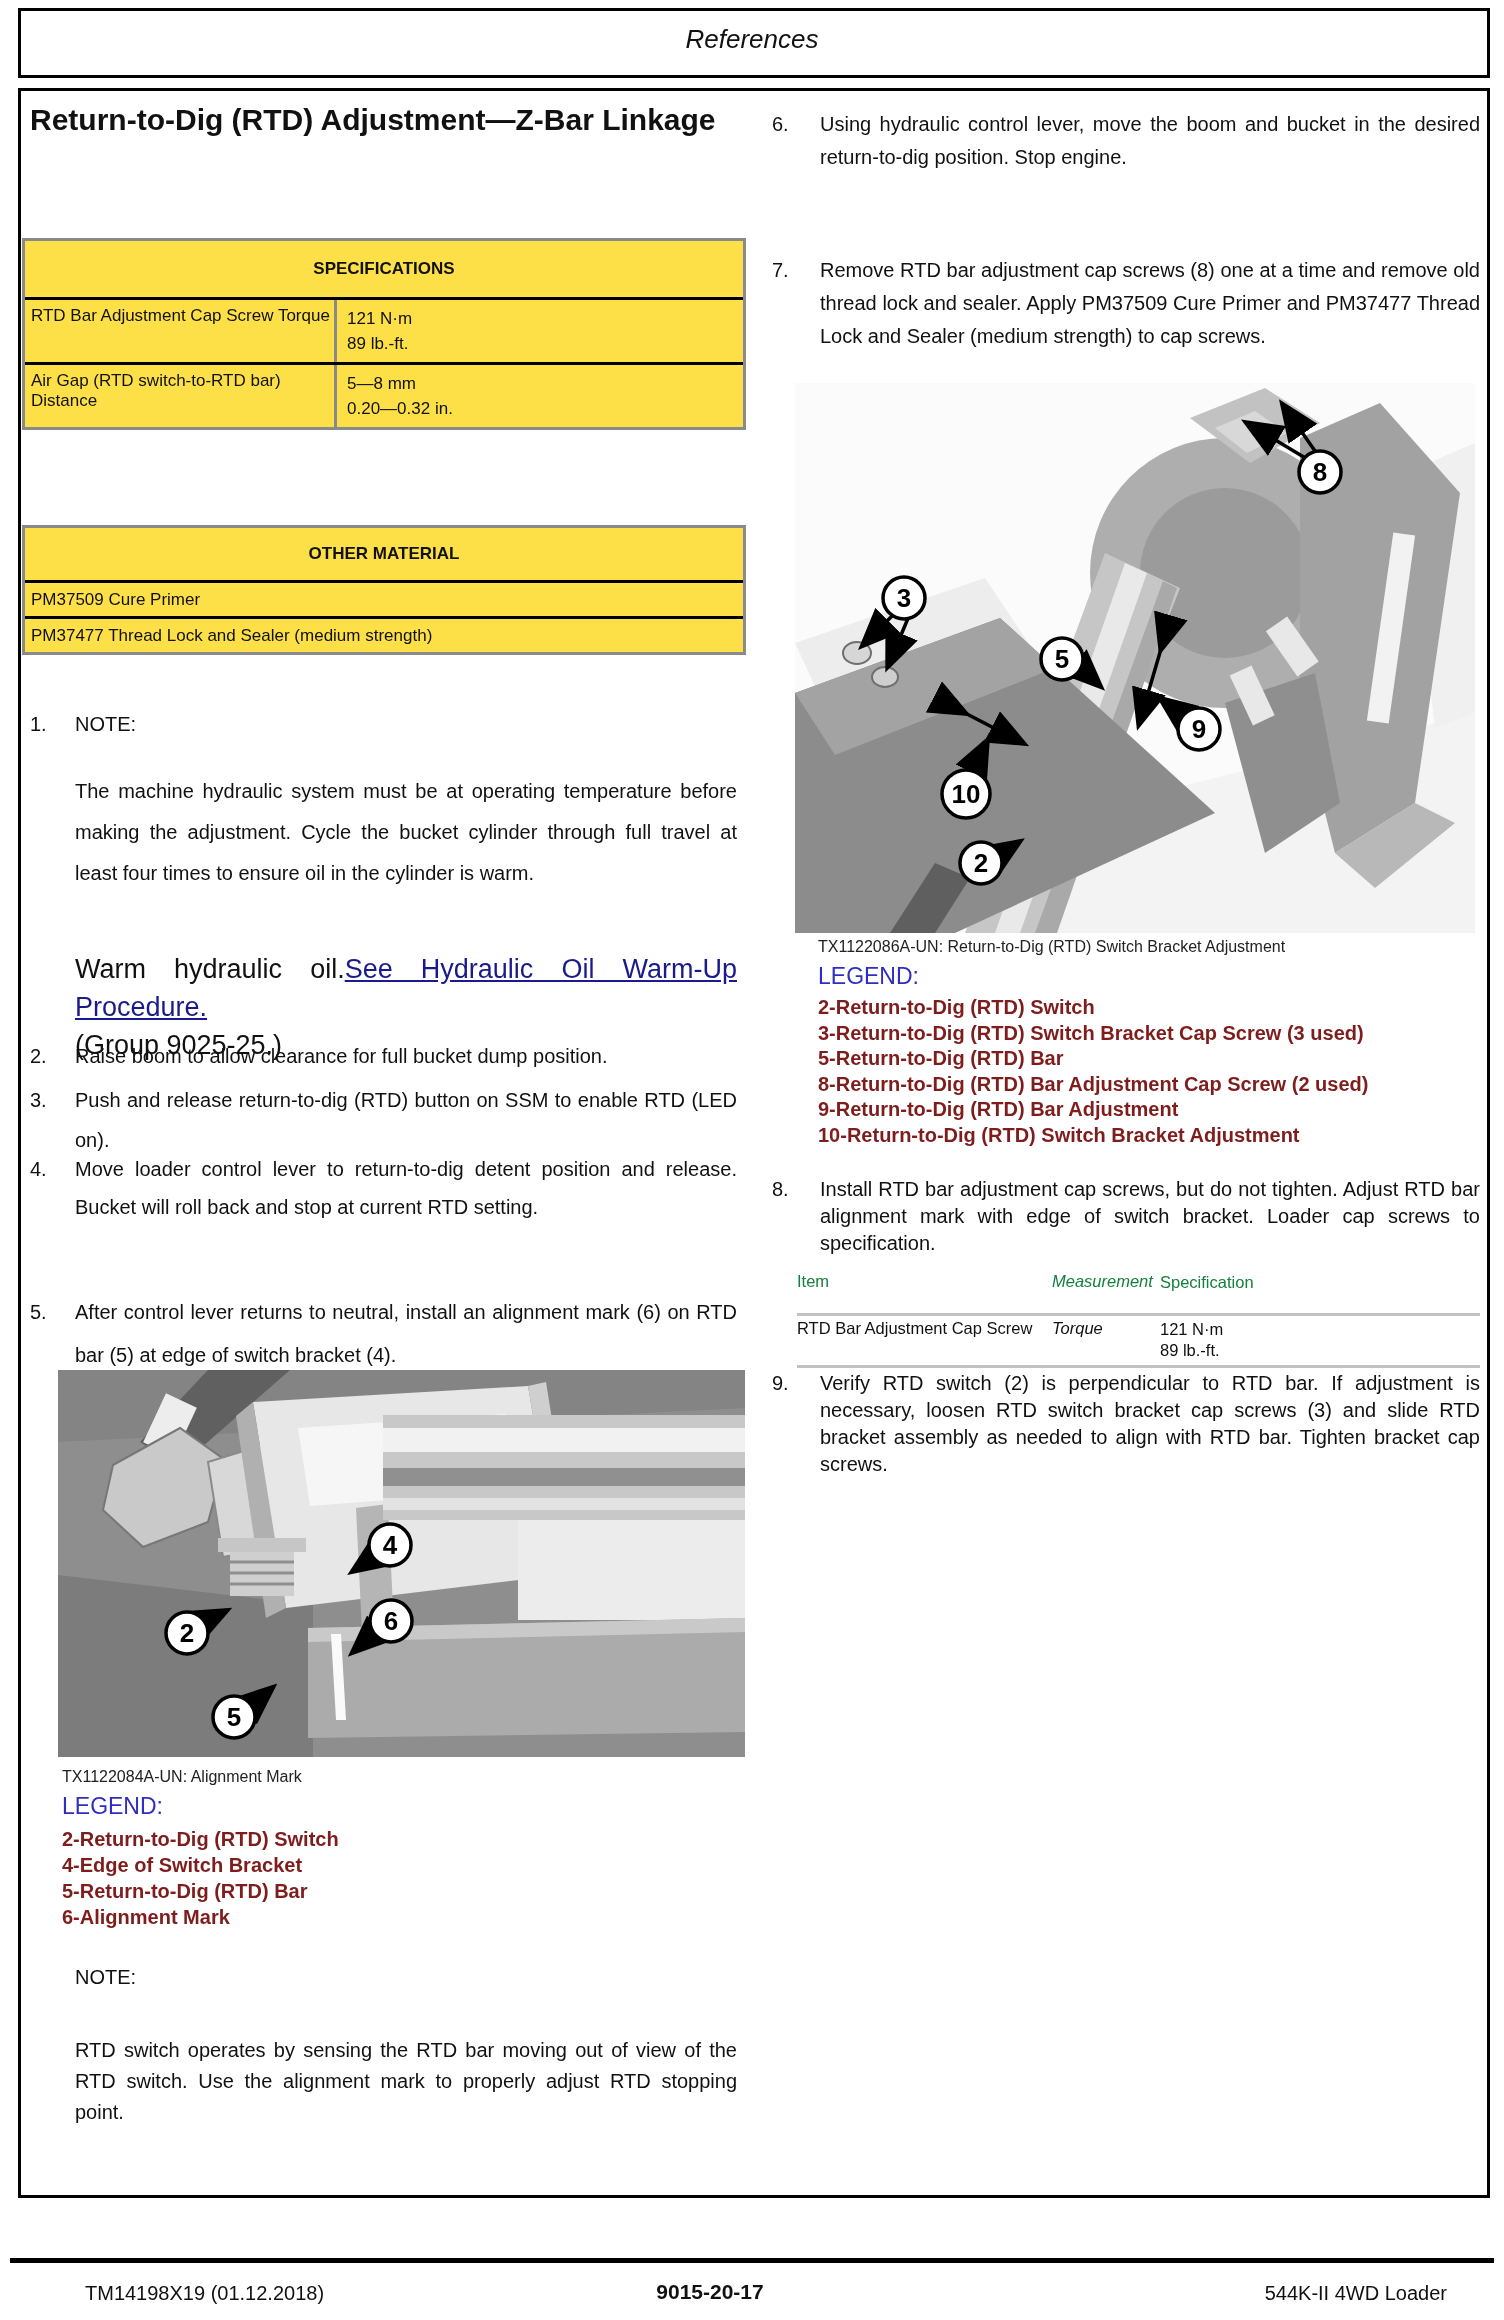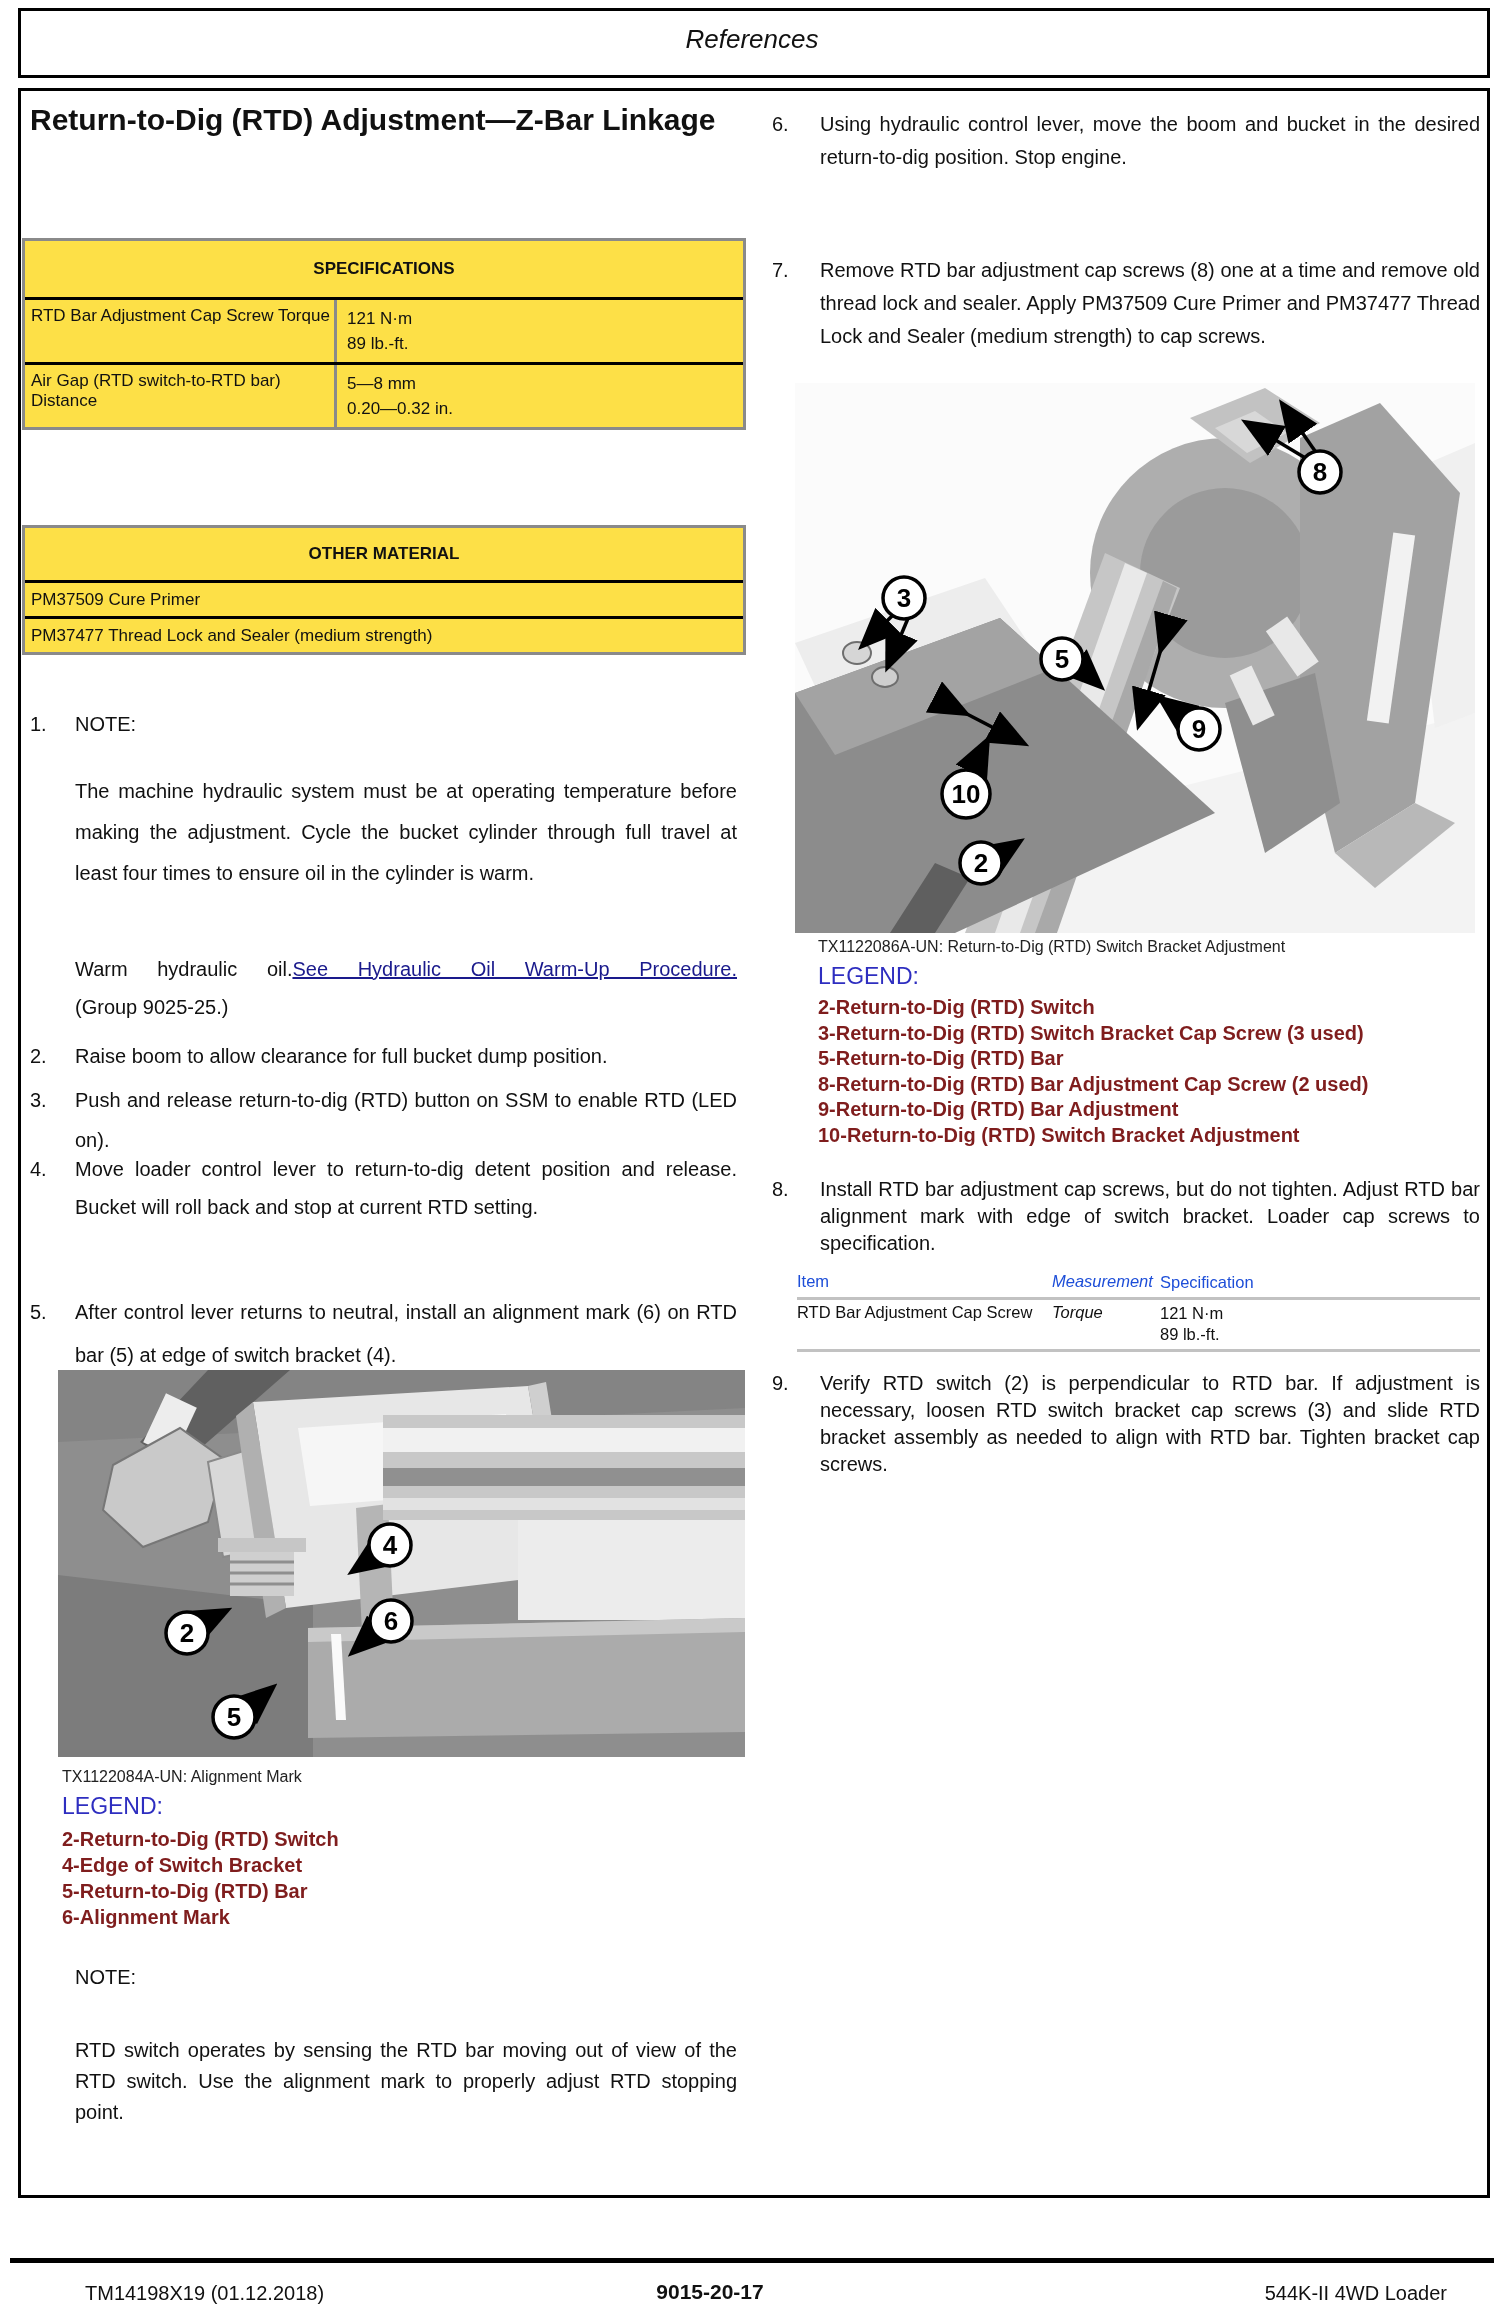--- a/index.html
+++ b/index.html
@@ -48,21 +48,21 @@
   .fig{background:#f6f6f6;}
   .caption{font-size:16px;color:#222;}
   .legend-label{font-size:23px;color:#2e2ec0;}
   .legend{font-size:20px;font-weight:bold;color:#7f1d1d;}
   .legend div{white-space:nowrap;}
   .legR div{line-height:25.5px;}
   .legL div{line-height:26px;}
 
   
   .mini-table{left:797px;top:1272px;width:683px;font-size:16.5px;}
-  .mini-head{display:flex;color:#1d4ed8;padding-bottom:4px;}
+  .mini-head{display:flex;color:#15803d;padding-bottom:20px;}
   .mini-rule{height:3px;background:#c2c2c2;}
   .mini-row{display:flex;padding-top:3px;padding-bottom:4px;}
   .mc1{width:255px;} .mc2{width:108px;font-style:italic;} .mc3{flex:1;line-height:21px;}
 
   .note-label{font-size:20px;}
   svg text.co{font:bold 26px "Liberation Sans",sans-serif;fill:#000;}
 </style>
 </head>
 <body>
 
@@ -96,21 +96,21 @@
     <div class="t-head mat-head">OTHER MATERIAL</div>
     <div class="mat-row">PM37509 Cure Primer</div>
     <div class="mat-row">PM37477 Thread Lock and Sealer (medium strength)</div>
   </div>
 
   <div class="abs step stepL" style="top:713px;">
     <span class="n">1.</span>
     <div class="t">NOTE:</div>
   </div>
   <div class="abs para lh41" style="left:75px;top:771px;width:662px;">The machine hydraulic system must be at operating temperature before making the adjustment. Cycle the bucket cylinder through full travel at least four times to ensure oil in the cylinder is warm.</div>
-  <div class="abs" style="left:75px;top:950px;width:662px;font-size:20px;line-height:38px;">
+  <div class="abs" style="left:75px;top:950px;width:662px;font-size:27px;line-height:38px;">
     <div class="just-line"><span>Warm hydraulic oil.</span><a class="doclink" href="#">See Hydraulic Oil Warm-Up Procedure.</a></div>
     <div>(Group 9025-25.)</div>
   </div>
 
   <div class="abs step stepL lh40" style="top:1036px;">
     <span class="n">2.</span>
     <div class="t">Raise boom to allow clearance for full bucket dump position.</div>
   </div>
   <div class="abs step stepL lh40" style="top:1080px;">
     <span class="n">3.</span>

